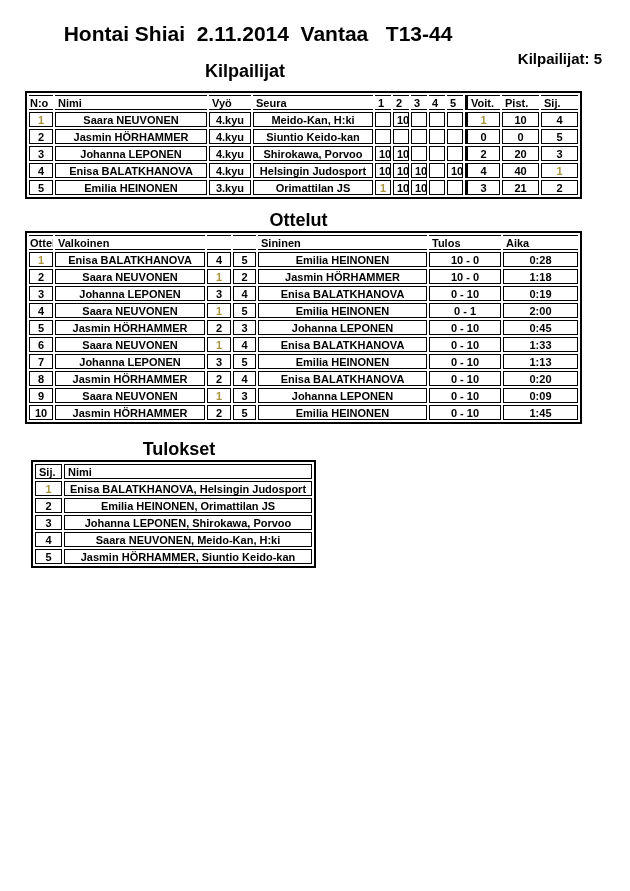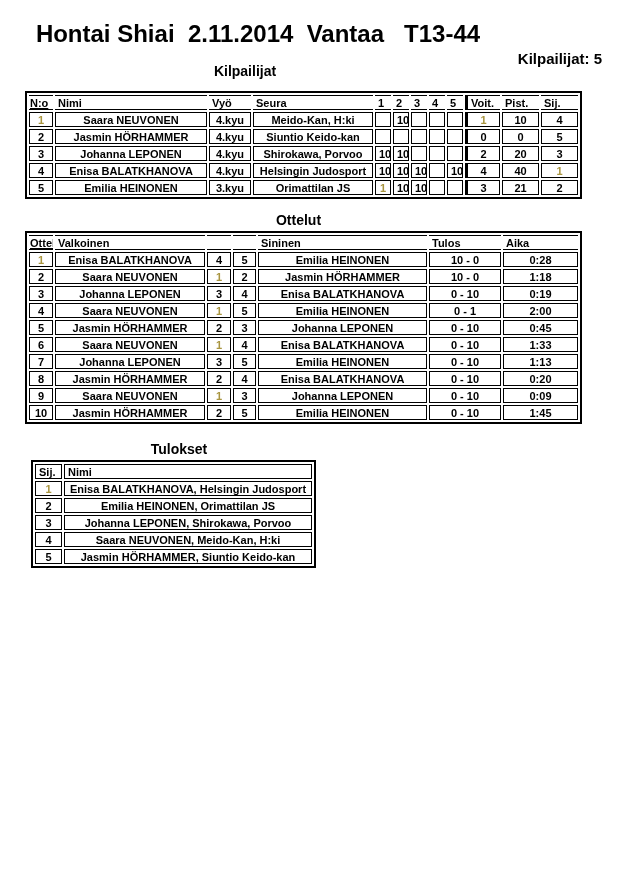--- a/index.html
+++ b/index.html
@@ -5,49 +5,49 @@
   * { box-sizing: border-box; }
   html,body { margin:0; padding:0; }
   body {
     width:630px; height:891px; background:#ffffff;
     font-family:"Liberation Sans", sans-serif; color:#000;
   }
   .page { position:relative; width:630px; height:891px; background:#fff; overflow:hidden; }
 
   .main-title {
     position:absolute; top:24px; left:0; width:516px;
-    text-align:center; font-size:24px; font-weight:bold;
+    text-align:center; font-size:21px; font-weight:bold;
     white-space:pre; line-height:20px;
   }
   .count-label {
     position:absolute; top:50px; right:28px;
     font-size:15px; font-weight:bold;
   }
-  .sec-title { position:absolute; font-size:14px; font-weight:bold; line-height:15px; }
+  .sec-title { position:absolute; font-size:18px; font-weight:bold; line-height:15px; }
   .sec-title.k { top:64px;  left:0; width:490px; text-align:center; }
   .sec-title.o { top:213px; left:0; width:562px; text-align:center;padding-left:35px; }
   .sec-title.t { top:442px; left:0; width:350px; text-align:center;padding-left:8px; }
 
   table.grid {
     position:absolute; background:#fff;
     border:2px solid #000; border-collapse:separate; border-spacing:2px;
     table-layout:fixed;
   }
   #t-kilpailijat { top:91px;  left:25px; width:557px; }
   #t-ottelut     { top:231px; left:25px; width:557px; }
   #t-tulokset    { top:460px; left:31px; width:285px; }
 
   .grid th, .grid td {
     height:15px; padding:0 3px; font-size:11px; font-weight:bold;
     line-height:12px; white-space:nowrap; overflow:hidden; vertical-align:middle;
   }
   .grid td { border:1px solid #000; }
   .grid th { border:1px solid #000; border-left:none; border-right:none; text-align:left; }
   #t-tulokset th { border:1px solid #000; }
-  th.flush { text-align:left; padding:0 1px;text-decoration:underline; }
+  th.flush { text-align:left; padding:0 1px; }
   .sep { border-left:3px solid #000 !important;margin-left:16px; }
   .c { text-align:center; padding:0 1px; }
   .l { text-align:center; }
   td.one { color:#a99540; }
 </style>
 </head>
 <body>
 
 <div class="page">
 

